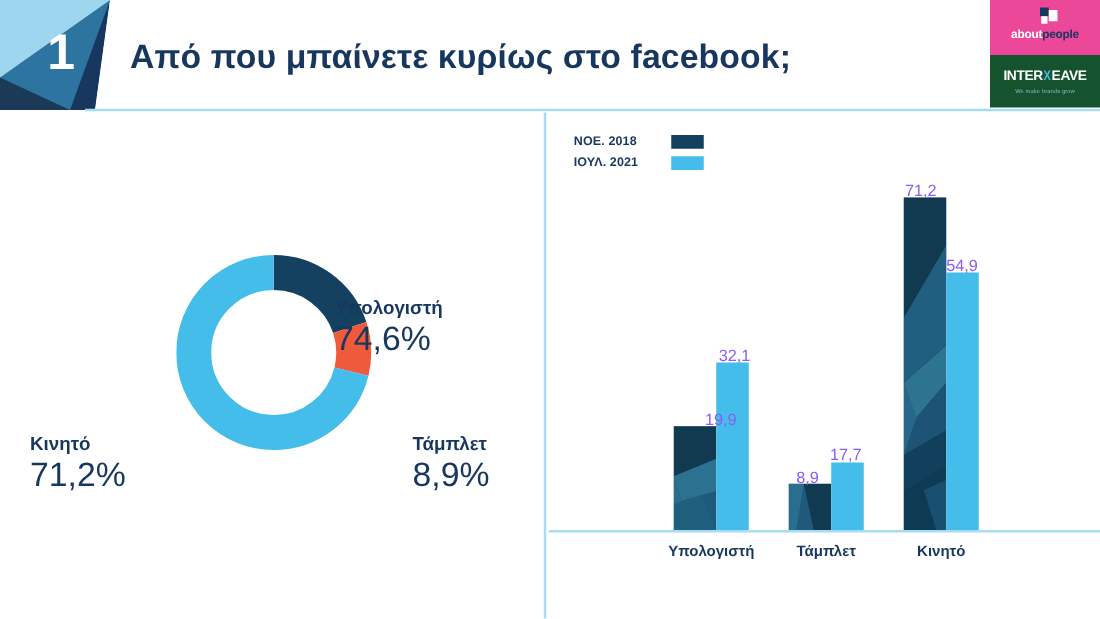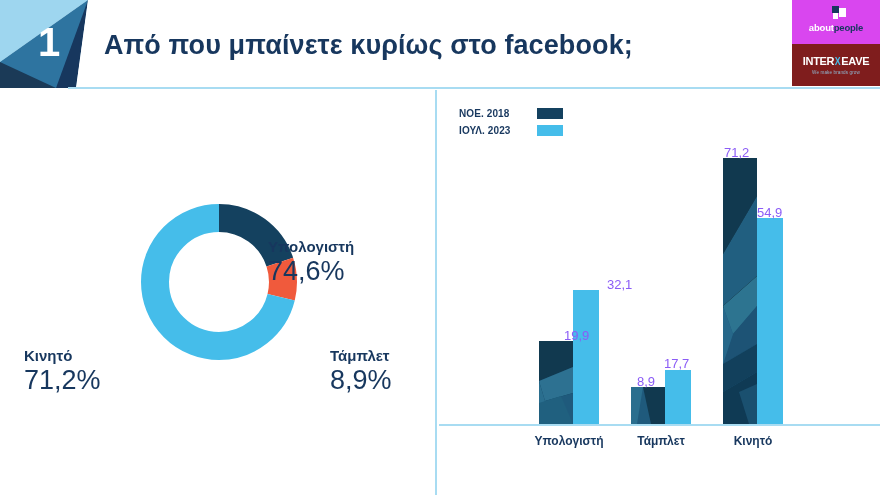--- a/index.html
+++ b/index.html
@@ -13,30 +13,30 @@
   #corner-badge svg{display:block;}
   #badge-number{position:absolute;left:26px;top:16px;width:46px;height:52px;
        font-size:40px;font-weight:700;color:#ffffff;line-height:52px;text-align:center;
        font-family:"Liberation Sans",sans-serif;}
   #slide-title{position:absolute;left:104px;top:26px;width:640px;height:38px;
        font-size:27px;font-weight:700;color:#17375e;line-height:38px;letter-spacing:.1px;}
   #header-rule{position:absolute;left:68px;top:87px;width:812px;height:1.6px;background:#a8dcf2;}
 
   
   #logo-stack{position:absolute;right:0;top:0;width:88px;height:86px;}
-  #logo-about{position:absolute;left:0;top:0;width:88px;height:44px;background:#d946ef;}
+  #logo-about{position:absolute;left:0;top:0;width:88px;height:44px;background:#ec4899;}
   #about-bubble{position:absolute;left:40px;top:6px;width:14px;height:13px;}
   #about-bubble .sq1{position:absolute;left:0;top:0;width:7px;height:7px;background:#17375e;}
   #about-bubble .sq2{position:absolute;left:7px;top:2px;width:7px;height:9px;background:#ffffff;}
   #about-bubble .sq3{position:absolute;left:1px;top:7px;width:5px;height:6px;background:#ffffff;}
   #about-wordmark{position:absolute;left:0;top:22px;width:88px;text-align:center;
        font-size:9.5px;font-weight:700;letter-spacing:-.2px;}
   #about-wordmark .w-about{color:#ffffff;}
   #about-wordmark .w-people{color:#17375e;}
-  #logo-interweave{position:absolute;left:0;top:44px;width:88px;height:42px;background:#7f1d1d;}
+  #logo-interweave{position:absolute;left:0;top:44px;width:88px;height:42px;background:#14532d;}
   #iw-wordmark{position:absolute;left:0;top:11px;width:88px;text-align:center;
        font-size:11px;font-weight:700;color:#ffffff;letter-spacing:-.3px;white-space:nowrap;}
   #iw-wordmark .iw-x{color:#45bdea;display:inline-block;transform:scaleX(.8);}
   #iw-tagline{position:absolute;left:0;top:26px;width:88px;text-align:center;
        font-size:4.6px;color:#8fb6cf;letter-spacing:.1px;}
 
   
   #divider{position:absolute;left:435px;top:90px;width:1.6px;height:405px;background:#a8dcf2;}
 
   
@@ -139,39 +139,39 @@
 </div>
 
 <div id="bar-panel">
 
   <div id="legend">
     <div class="legend-row">
       <span class="legend-text">ΝΟΕ. 2018</span>
       <span class="legend-swatch" style="background:#14415f"></span>
     </div>
     <div class="legend-row">
-      <span class="legend-text">ΙΟΥΛ. 2023</span>
+      <span class="legend-text">ΙΟΥΛ. 2021</span>
       <span class="legend-swatch" style="background:#45bdea"></span>
     </div>
   </div>
 
   <div id="bar-plot">
 
     <div class="bar bar-dark" style="left:104px;width:34px;height:83px;">
       <svg width="34" height="83" viewBox="0 0 34 83">
         <polygon points="0,0 34,0 34,26 0,40" fill="#11394f"></polygon>
         <polygon points="0,40 34,26 34,52 6,60" fill="#2d7191"></polygon>
         <polygon points="0,40 6,60 0,83" fill="#2a6e8e"></polygon>
         <polygon points="6,60 34,52 34,83 0,83" fill="#1f5a7c"></polygon>
         <polygon points="0,62 22,55 34,83 0,83" fill="#20607f"></polygon>
       </svg>
     </div>
     <div class="bar bar-light" style="left:138px;width:26px;height:134px;"></div>
     <div class="bar-value" style="left:106px;top:238px;margin-left:23px;">19,9</div>
-    <div class="bar-value" style="left:140px;top:187px;margin-left:32px;">32,1</div>
+    <div class="bar-value" style="left:140px;top:187px;">32,1</div>
     <div class="cat-label" style="left:84px;width:100px;">Υπολογιστή</div>
 
     <div class="bar bar-dark" style="left:196px;width:34px;height:37px;">
       <svg width="34" height="37" viewBox="0 0 34 37">
         <polygon points="0,0 34,0 34,37 0,37" fill="#1f5a7c"></polygon>
         <polygon points="12,0 34,0 34,37 20,37" fill="#11394f"></polygon>
         <polygon points="0,0 12,0 6,37 0,37" fill="#2a6e8e"></polygon>
       </svg>
     </div>
     <div class="bar bar-light" style="left:230px;width:26px;height:54px;"></div>

